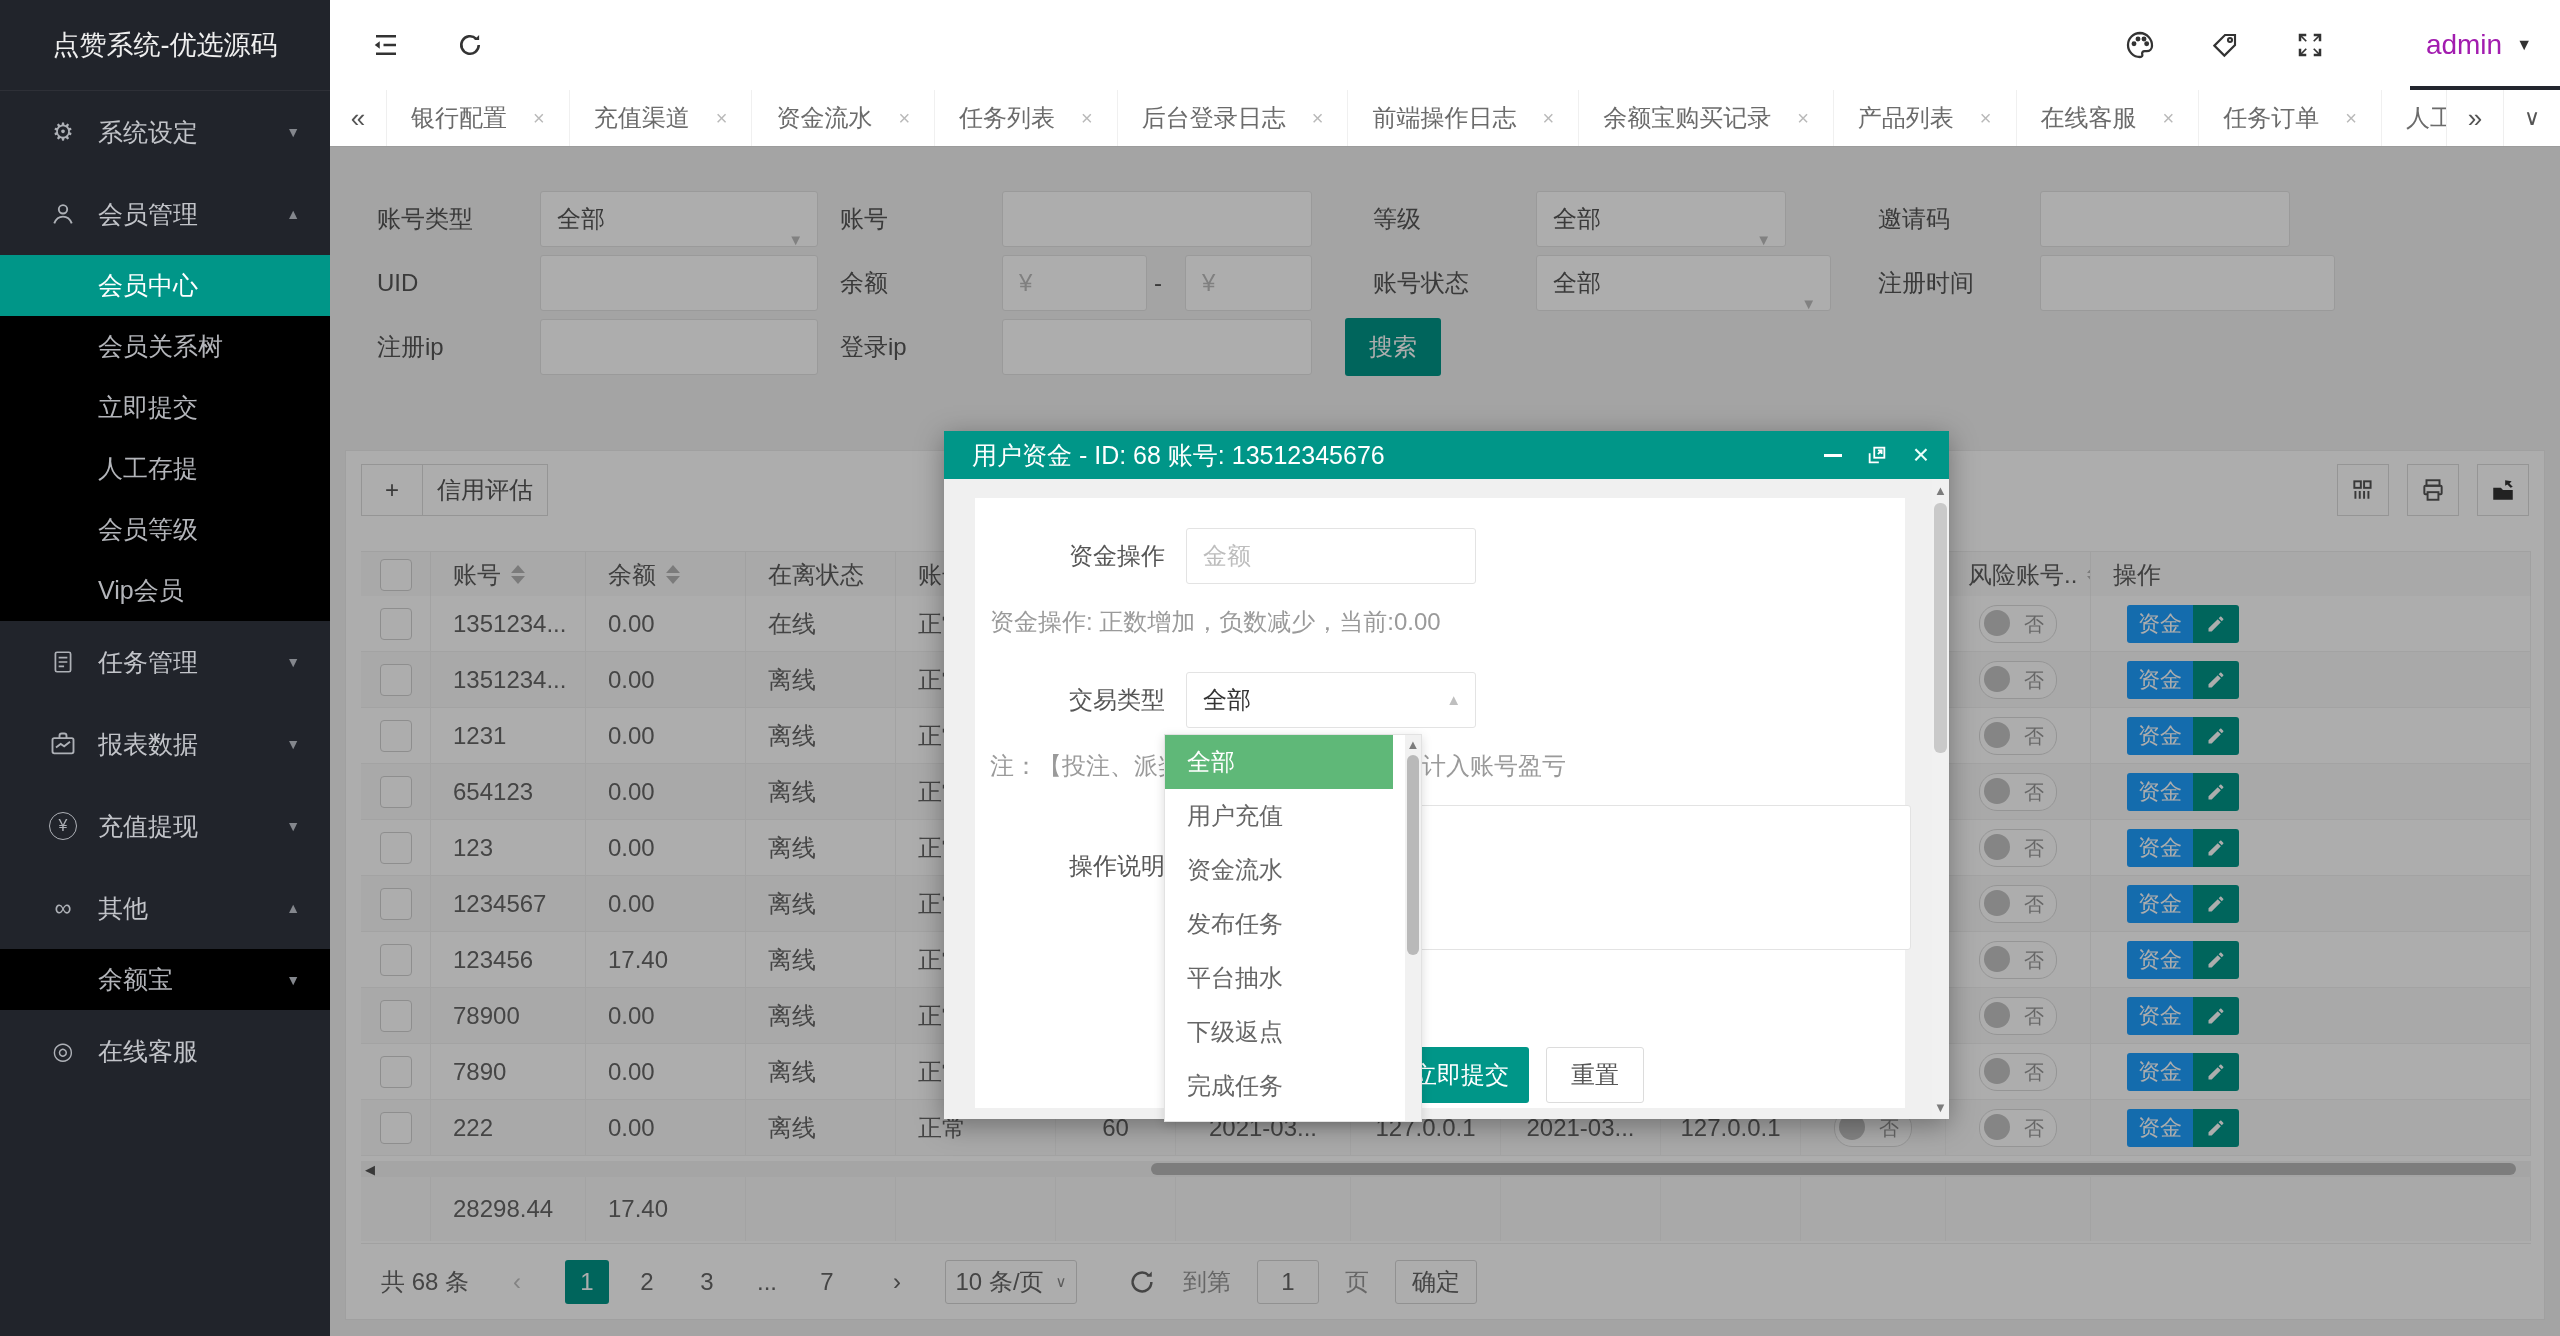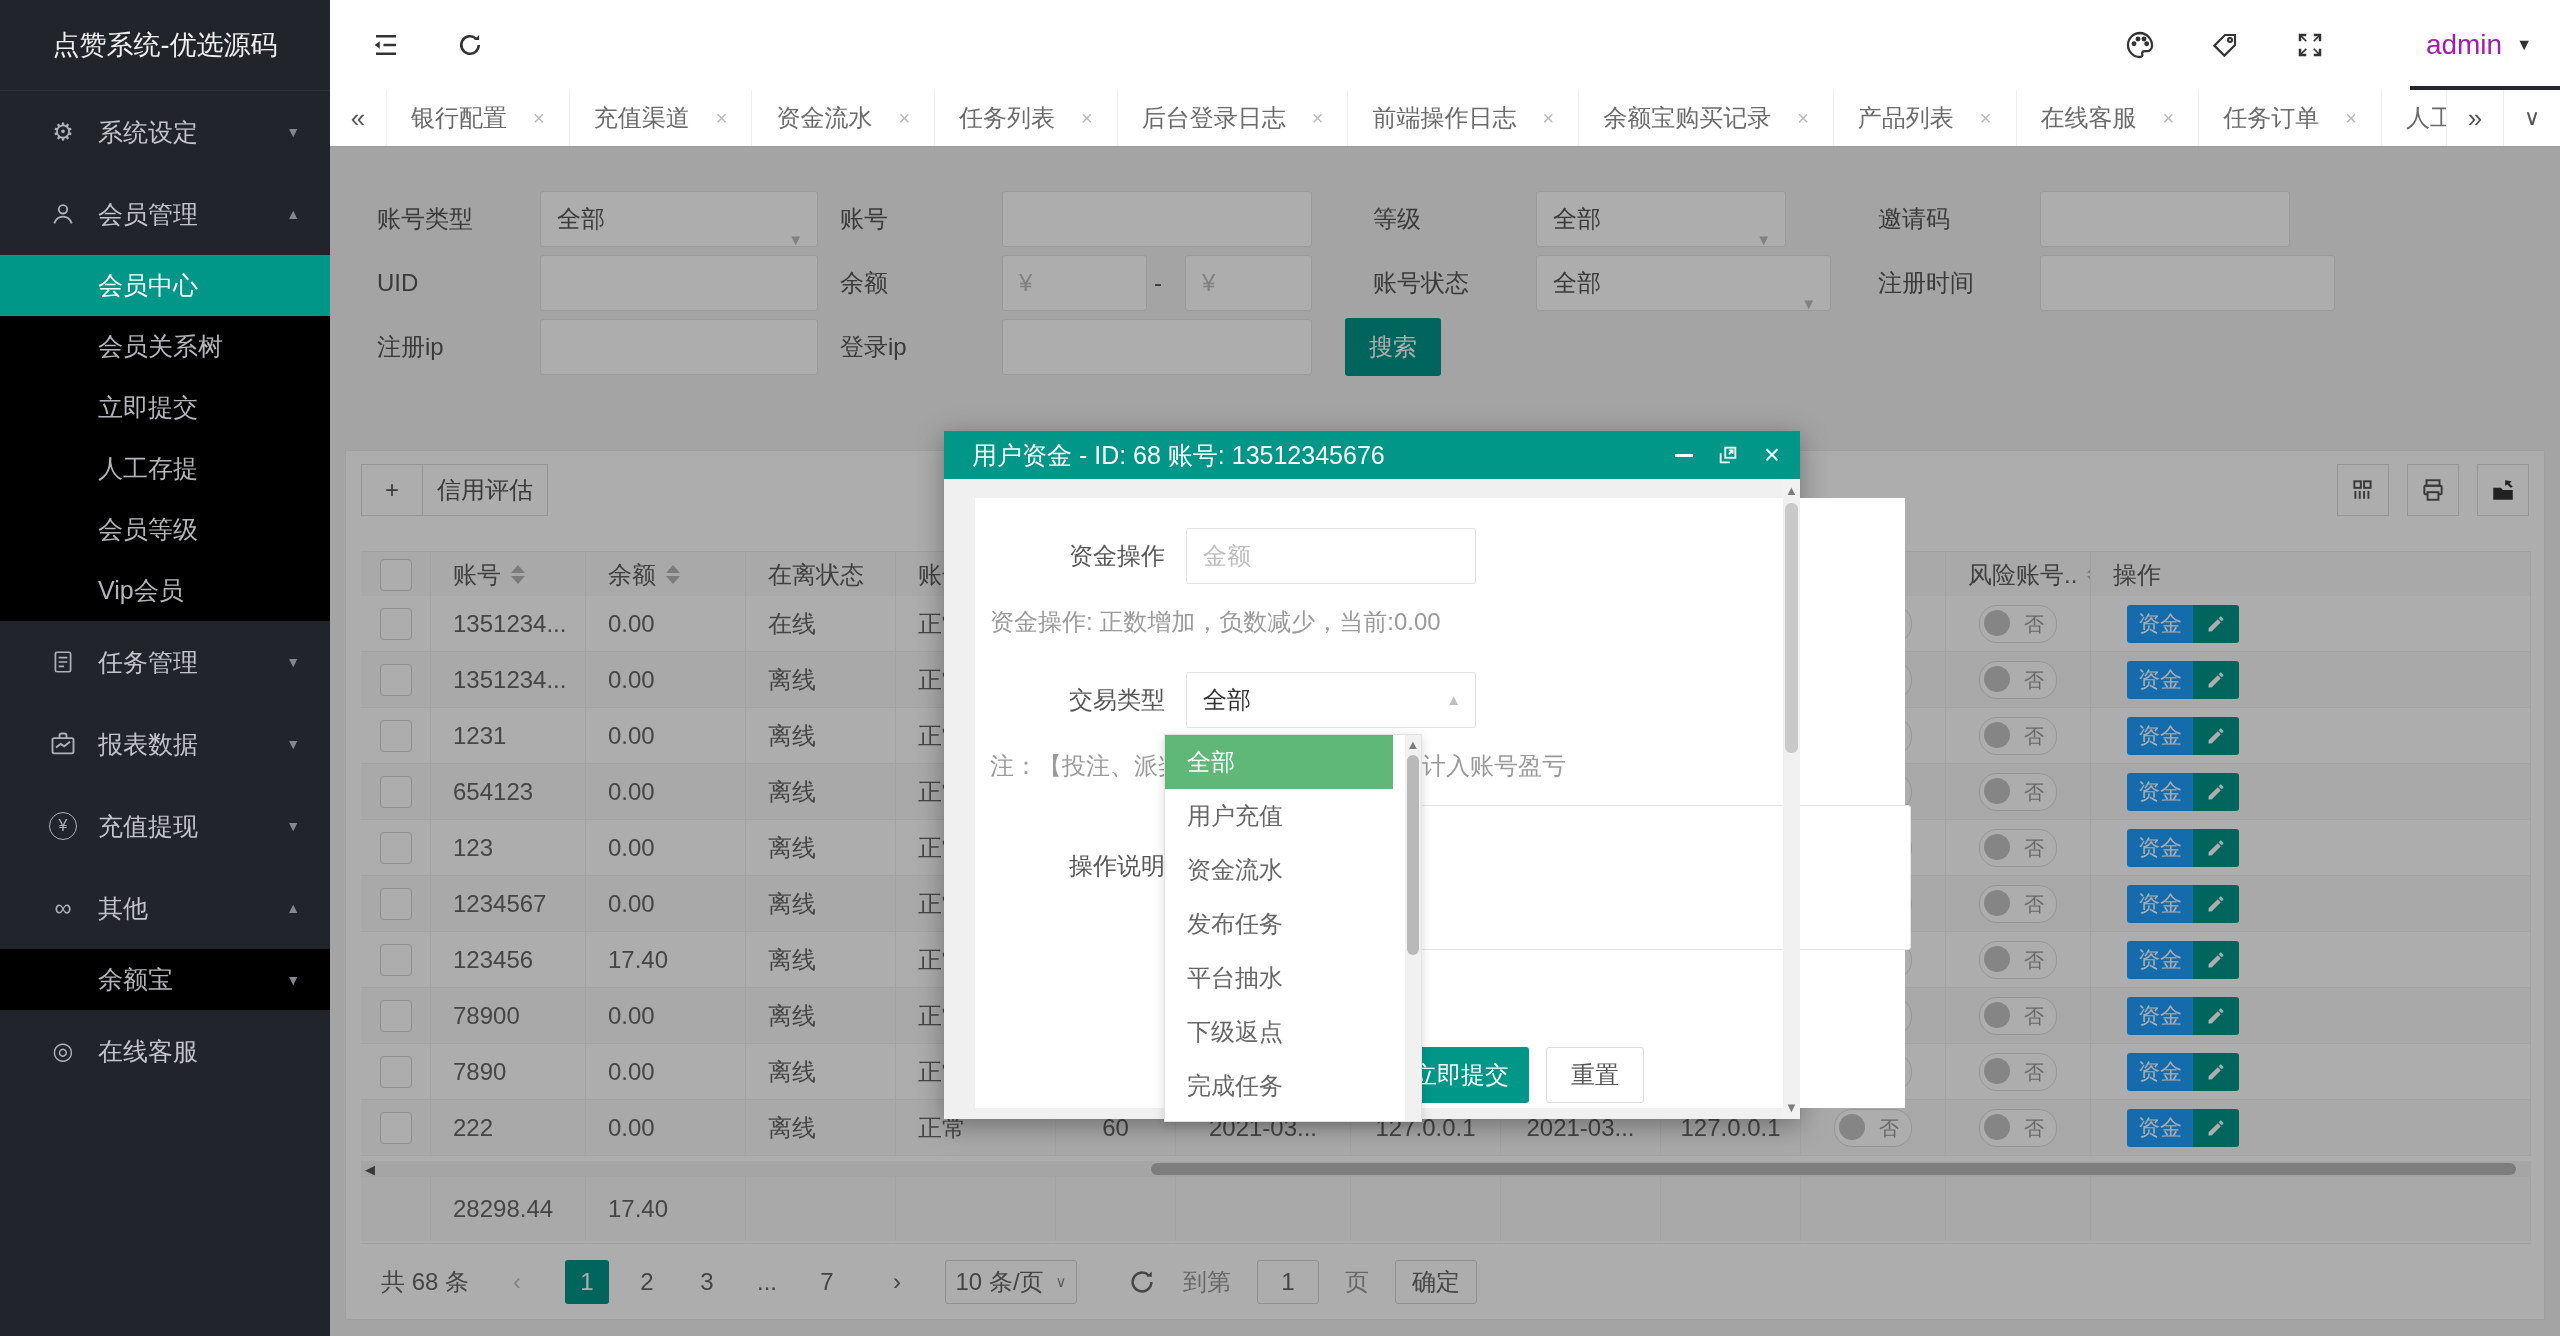--- a/index.html
+++ b/index.html
@@ -69,21 +69,21 @@
   #hscroll{position:absolute;left:15px;top:710px;width:2170px;height:16px;background:#f4f4f4;}
   #hthumb{position:absolute;left:790px;top:2px;width:1365px;height:12px;border-radius:6px;background:#b9b9b9;cursor:pointer;}
   #totalrow{position:absolute;left:15px;top:726px;display:flex;height:64px;background:#fafafa;}
   
   #pager{position:absolute;left:15px;top:792px;width:2170px;height:76px;border-top:1px solid #eee;display:flex;align-items:center;gap:26px;color:#666;}
   .pg-num{min-width:44px;height:44px;display:flex;align-items:center;justify-content:center;cursor:pointer;border-radius:3px;}
   .pg-num.active{background:#009688;color:#fff;}
   .pg-box{height:44px;border:1px solid #d6d6d6;border-radius:3px;display:flex;align-items:center;justify-content:center;background:#fff;cursor:pointer;box-sizing:border-box;}
   
   #mask{position:absolute;left:330px;top:146px;right:0;bottom:0;background:rgba(0,0,0,.32);z-index:40;}
-  #modal{position:absolute;left:944px;top:431px;width:856px;height:688px;background:#f0f0f0;z-index:100;box-shadow:0 6px 26px rgba(0,0,0,.35);}
+  #modal{position:absolute;left:944px;top:431px;width:1005px;height:688px;background:#f0f0f0;z-index:100;box-shadow:0 6px 26px rgba(0,0,0,.35);}
   #modal-header{position:absolute;left:0;top:0;right:0;height:48px;background:#009688;display:flex;align-items:center;}
   #modal-title{color:#fff;font-size:25px;margin-left:28px;}
   .m-ic{width:44px;height:48px;display:flex;align-items:center;justify-content:center;color:#eafffb;cursor:pointer;}
   #modal-card{position:absolute;left:31px;top:67px;width:930px;height:610px;background:#fff;}
   .mlabel{position:absolute;width:140px;text-align:right;color:#565656;height:56px;line-height:56px;}
   .mbox{position:absolute;height:56px;background:#fff;border:1px solid #e3e3e3;border-radius:3px;line-height:54px;
         padding:0 16px;box-sizing:border-box;}
   .mgray{position:absolute;color:#9a9a9a;font-size:24px;white-space:nowrap;}
   #modal-vscroll{position:absolute;right:0;top:48px;width:17px;bottom:0;background:#f1f1f1;}
   #modal-vthumb{position:absolute;left:2px;top:24px;width:13px;height:250px;background:#c9c9c9;border-radius:6px;}

